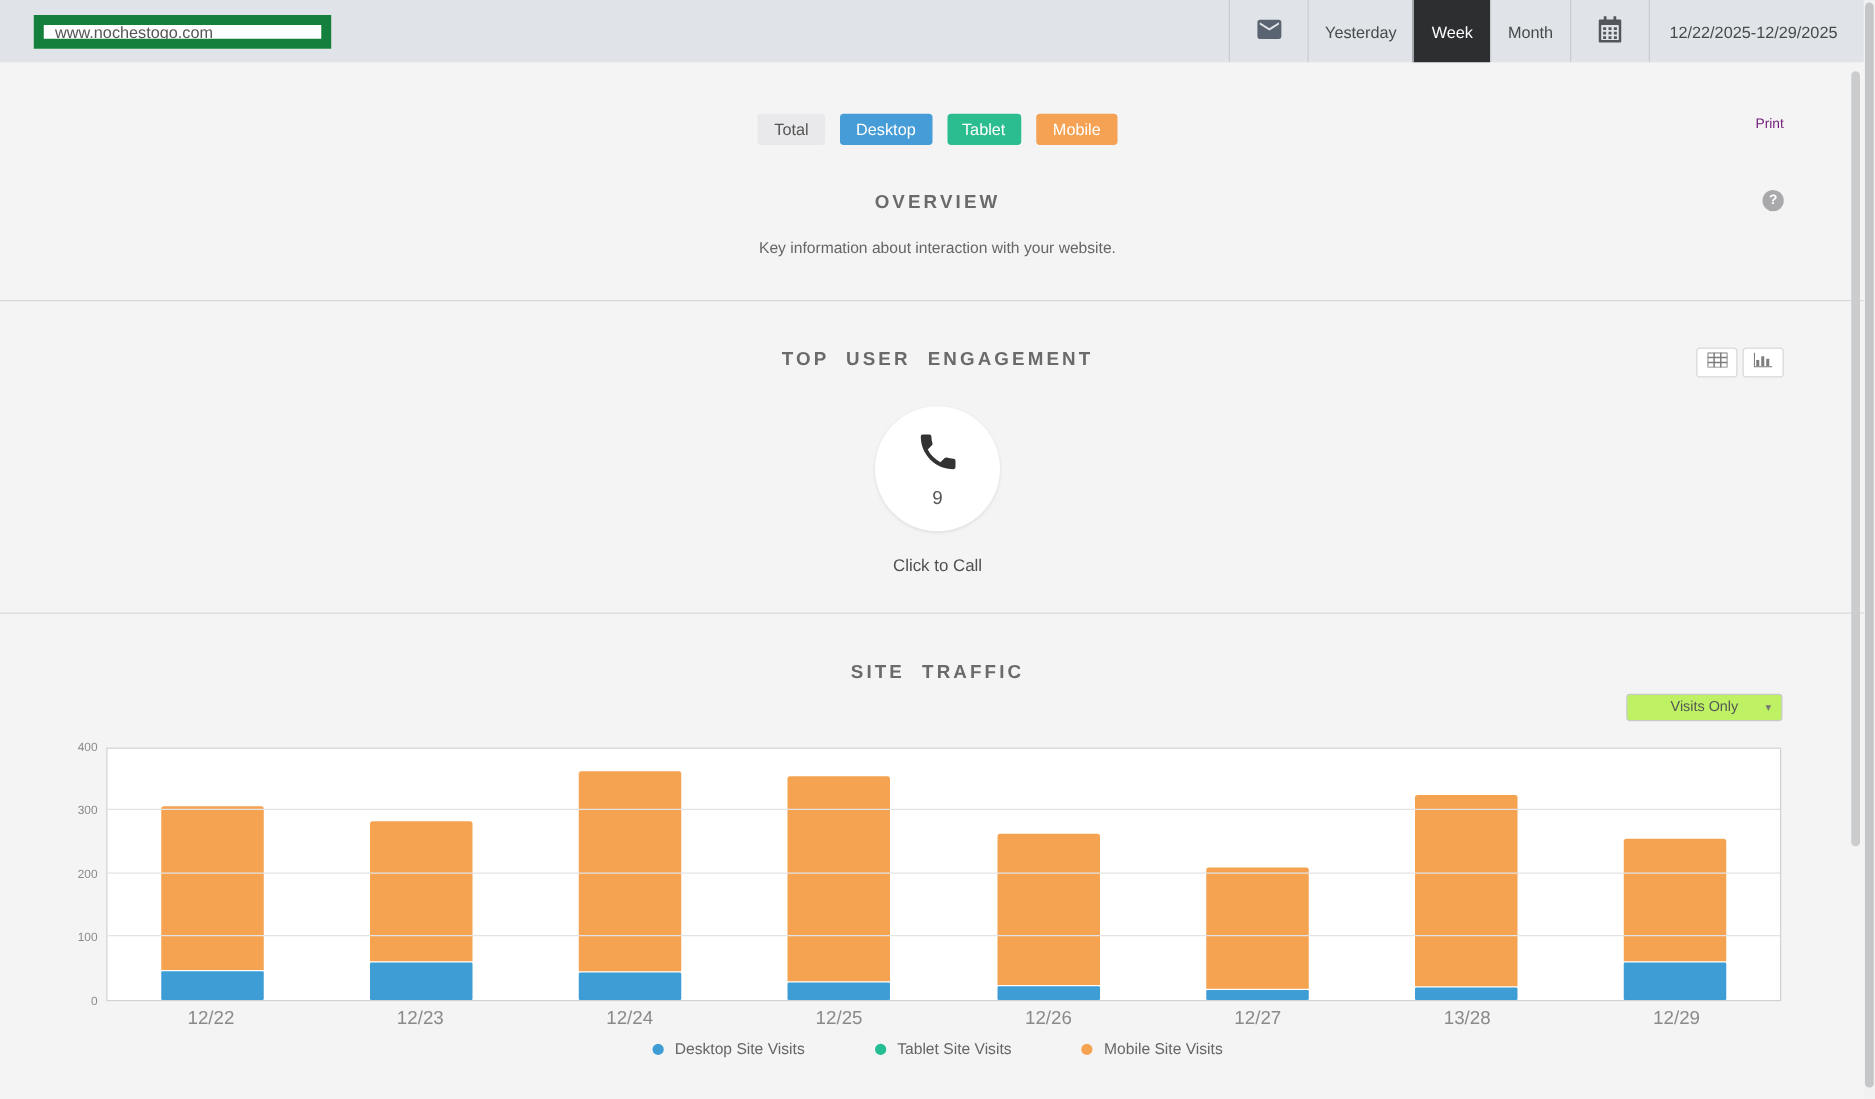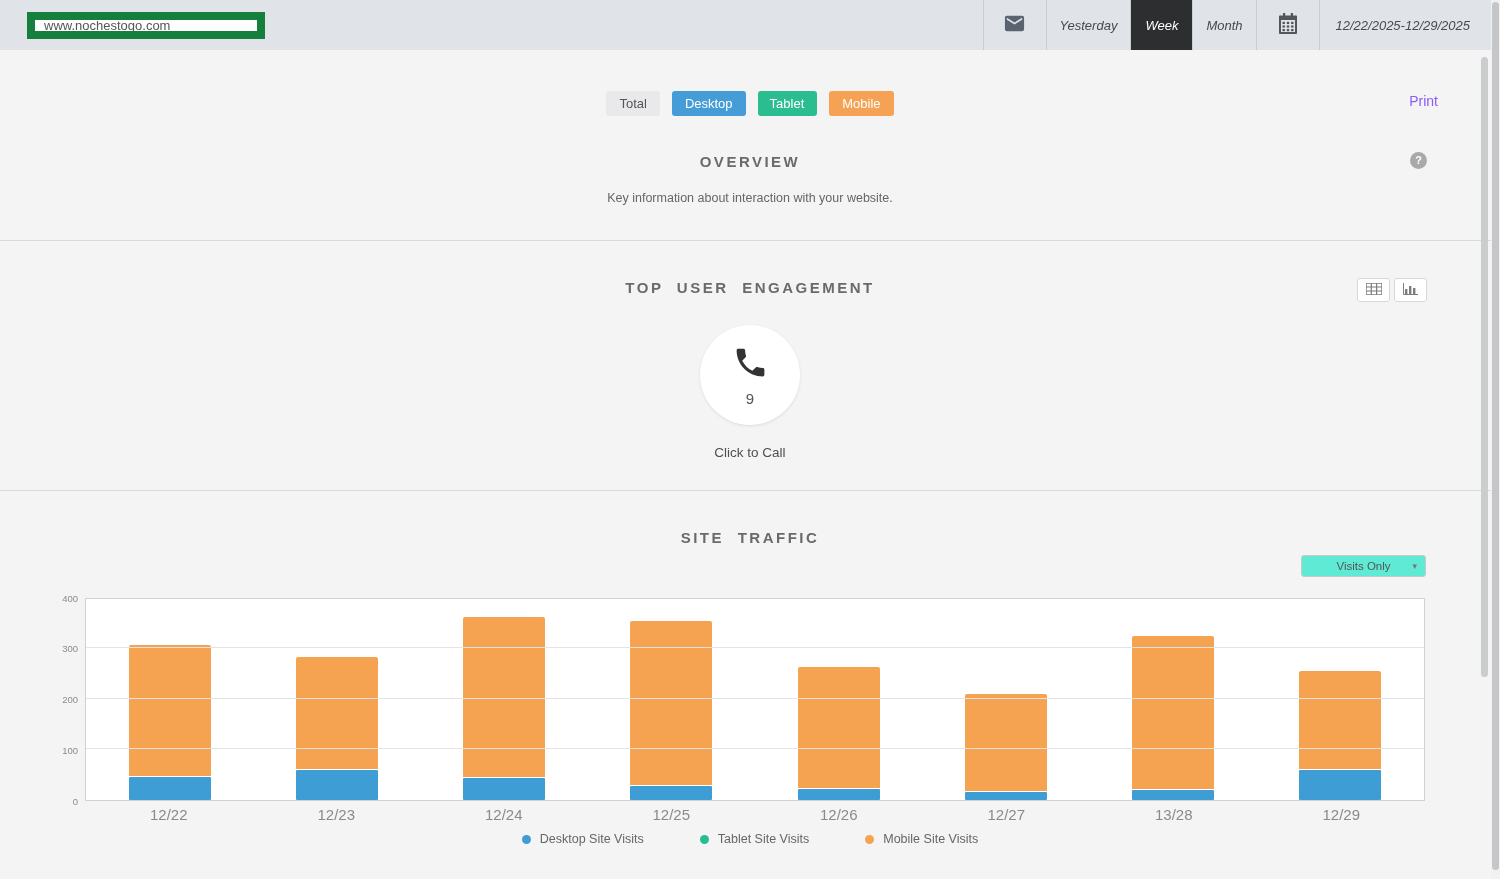--- a/index.html
+++ b/index.html
@@ -4,21 +4,21 @@
 <style>
   * { margin:0; padding:0; box-sizing:border-box; }
   html,body { width:1500px; height:879px; overflow:hidden; background:#f4f4f5;
               font-family:"Liberation Sans","DejaVu Sans",sans-serif; }
 
   
   .topbar { position:relative; height:50px; background:#e0e4e8; display:flex; align-items:center; }
   .url-input { margin-left:27px; width:238px; height:27px; border:8px solid #15803d;
                background:#fff; padding:0 9px; font-size:13px; color:#555;
                font-family:"Liberation Sans","DejaVu Sans",sans-serif; outline:none; }
-  .topbar-right { position:absolute; right:14px; top:0; height:50px; display:flex; align-items:flex-end;font-style:italic; }
+  .topbar-right { position:absolute; right:14px; top:0; height:50px; display:flex; align-items:flex-end; }
   .tb-cell { height:50px; display:flex; align-items:center; justify-content:center;
              border-left:1px solid #c9cdd1; font-size:13px; color:#47494b; cursor:pointer; }
   .tb-tab { padding:0 13px; min-width:62px; }
   .tb-tab.active { background:#2c2e30; color:#fff; }
   .tb-icon-cell { width:63px; }
   .tb-date { padding:0 16px; border-left:1px solid #c9cdd1; cursor:default; }
 
   
   .content { position:absolute; top:50px; left:0; right:0; bottom:0; background:#f4f4f5; }
   section { position:relative; }
@@ -27,41 +27,41 @@
   .sec-traffic    { height:387px; }
 
   .sec-title { position:absolute; width:100%; text-align:center; font-size:15px; color:#6a6a6a;
                letter-spacing:2.5px; word-spacing:7px; }
 
   
   .filters { position:absolute; top:41px; width:100%; display:flex; justify-content:center; gap:12px; }
   .filter-btn { height:25px; line-height:25px; padding:0 13px; border-radius:3px;
                 font-size:13px; color:#fff; cursor:pointer; }
   .filter-btn.neutral { color:#555; }
-  .print-link { position:absolute; top:43px; right:62px; font-size:14px; color:#8b5cf6; cursor:pointer; }
+  .print-link { position:absolute; top:43px; right:73px; font-size:11px; color:#701a75; cursor:pointer; }
   .ov-title { top:103px; }
   .help-icon { position:absolute; top:102px; right:73px; width:17px; height:17px; border-radius:50%;
                background:#a9a9ab; color:#fff; font-size:11px; font-weight:bold; text-align:center;
                line-height:17px; cursor:pointer; }
   .ov-sub { position:absolute; top:141px; width:100%; text-align:center; font-size:12.5px; color:#666; }
 
   
   .eng-title { top:38px; }
   .view-toggles { position:absolute; top:37px; right:73px; display:flex; gap:4px; }
   .toggle-btn { width:33px; height:24px; background:#fff; border:1px solid #d8d8d8; border-radius:3px;
                 display:flex; align-items:center; justify-content:center; cursor:pointer; }
   .metric-circle { position:absolute; top:84px; left:calc(50% - 50px); width:100px; height:100px;
                    border-radius:50%; background:#fff; box-shadow:0 1px 3px rgba(0,0,0,0.10);
                    display:flex; flex-direction:column; align-items:center; justify-content:center; gap:5px; }
   .metric-value { font-size:15px; color:#555; }
   .metric-label { position:absolute; top:204px; width:100%; text-align:center; font-size:13.5px; color:#4f4f4f; }
 
   
   .tr-title { top:38px; }
-  .dropdown { position:absolute; top:64px; right:74px; width:125px; height:22px; background:#5eead4;
+  .dropdown { position:absolute; top:64px; right:74px; width:125px; height:22px; background:#bef264;
               border:1px solid #c9c9c9; border-radius:3px; font-size:11.5px; color:#555;
               display:flex; align-items:center; justify-content:center; cursor:pointer; }
   .dropdown .chev { position:absolute; right:8px; font-size:9px; color:#777; }
 
   .chart-wrap { position:absolute; top:107px; left:85px; width:1340px; }
   .chart-plot { position:relative; width:1340px; height:203px; background:#fff;
                 border:1px solid #cfd2d4; display:flex; align-items:flex-end; }
   .gridline { position:absolute; left:0; right:0; height:1px; background:#e3e3e3; }
   .y-axis { position:absolute; left:-85px; top:0; width:78px; height:203px; }
   .ytick { position:absolute; right:0; font-size:9.5px; color:#8a8a8a; text-align:right; width:78px; }

